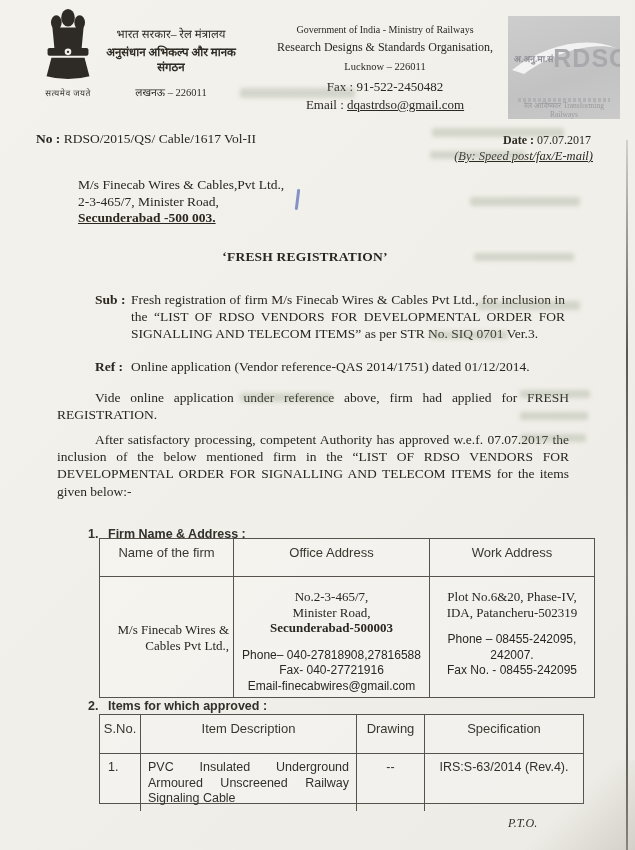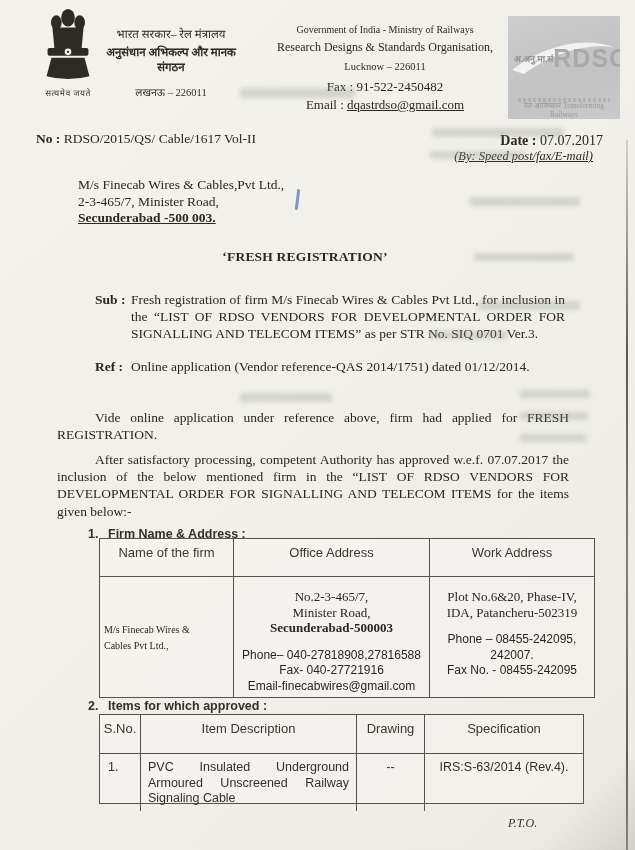--- a/index.html
+++ b/index.html
@@ -32,57 +32,57 @@
   .logo-hindi{font-size:9px;color:#8e8e96;font-weight:bold;}
   .logo-acronym{font-size:25px;font-weight:bold;color:#a9a9ad;letter-spacing:1px;line-height:1;
     font-family:"Liberation Sans", sans-serif;}
   .logo-swoosh{position:absolute;left:0;top:18px;width:112px;height:46px;}
   .logo-tagline{position:absolute;left:4px;top:84px;width:104px;font-size:7.5px;color:#9a9a9e;text-align:center;}
   .logo-url{position:absolute;left:10px;top:82px;width:92px;height:4px;
     background:repeating-linear-gradient(90deg,#adadb0 0 3px,transparent 3px 5px);opacity:.8;}
   
   .no-line{position:absolute;left:36px;top:131px;font-size:13.5px;}
   .bold{font-weight:bold;}
-  .date-line{position:absolute;right:32px;top:133px;font-size:14px;text-align:right;}
+  .date-line{position:absolute;right:44px;top:133px;font-size:12px;text-align:right;}
   .by-line{position:absolute;right:42px;top:149px;font-size:12.5px;font-style:italic;text-decoration:underline;}
   
   .addressee{position:absolute;left:78px;top:177px;font-size:13.5px;line-height:16.5px;}
   .addr-city{font-weight:bold;text-decoration:underline;}
   
   .title{position:absolute;left:0;top:249px;width:610px;text-align:center;font-weight:bold;font-size:13.5px;
     letter-spacing:.2px;}
   
   .sub-row{position:absolute;left:95px;top:292px;width:470px;}
   .ref-row{position:absolute;left:95px;top:359px;width:480px;}
   .sr-label{position:absolute;left:0;top:0;font-weight:bold;font-size:13.5px;white-space:nowrap;}
   .sr-text{margin-left:36px;font-size:13.5px;line-height:16.8px;text-align:justify;}
   .ref-row .sr-text{text-align:left;}
   
   .para{position:absolute;left:57px;width:512px;font-size:13.5px;line-height:17.2px;text-align:justify;
-    text-indent:38px;margin-top:20px;}
+    text-indent:38px;}
   .para1{top:389px;}
   .para2{top:431px;}
   
   .sec-heading{position:absolute;font-family:"Liberation Sans", sans-serif;font-size:12.5px;font-weight:bold;color:#33302a;}
   .sec1{left:88px;top:527px;}
   .sec2{left:88px;top:699px;}
   .sec-num{display:inline-block;width:20px;font-weight:bold;}
   
   .tbl{position:absolute;border:1.2px solid #57534c;background:rgba(255,255,255,.25);}
   .tbl-row{display:grid;}
   .tbl-cell{border-right:1.2px solid #57534c;padding:4px 4px;box-sizing:border-box;}
   .tbl-cell:last-child{border-right:none;}
   .tbl-head .tbl-cell{font-family:"Liberation Sans", sans-serif;font-size:13px;color:#3a372f;
     text-align:center;border-bottom:1.2px solid #57534c;display:flex;align-items:flex-start;justify-content:center;
     padding-top:6px;}
   .table1{left:99px;top:538px;width:494px;}
   .table1 .tbl-row{grid-template-columns:134px 196px 164px;}
   .table1 .tbl-head{height:38px;}
   .table1 .tbl-body{height:120px;}
-  .t1-name{display:flex;flex-direction:column;justify-content:center;text-align:left;font-size:10px;line-height:16px;}
+  .t1-name{display:flex;flex-direction:column;justify-content:center;text-align:right;font-size:13px;line-height:16px;}
   .t1-office{text-align:center;font-size:13px;line-height:15.5px;padding-top:12px;}
   .t1-work{text-align:center;font-size:13px;line-height:15.5px;padding-top:12px;}
   .serif-line{font-family:"Liberation Serif", serif;}
   .sans-line{font-family:"Liberation Sans", sans-serif;font-size:12px;}
   .gap12{height:12px;}
   .bold-u{font-weight:bold;}
   .table2{left:99px;top:714px;width:483px;}
   .table2 .tbl-row{grid-template-columns:41px 216px 68px 158px;}
   .table2 .tbl-head{height:39px;}
   .table2 .tbl-body{height:49px;}

